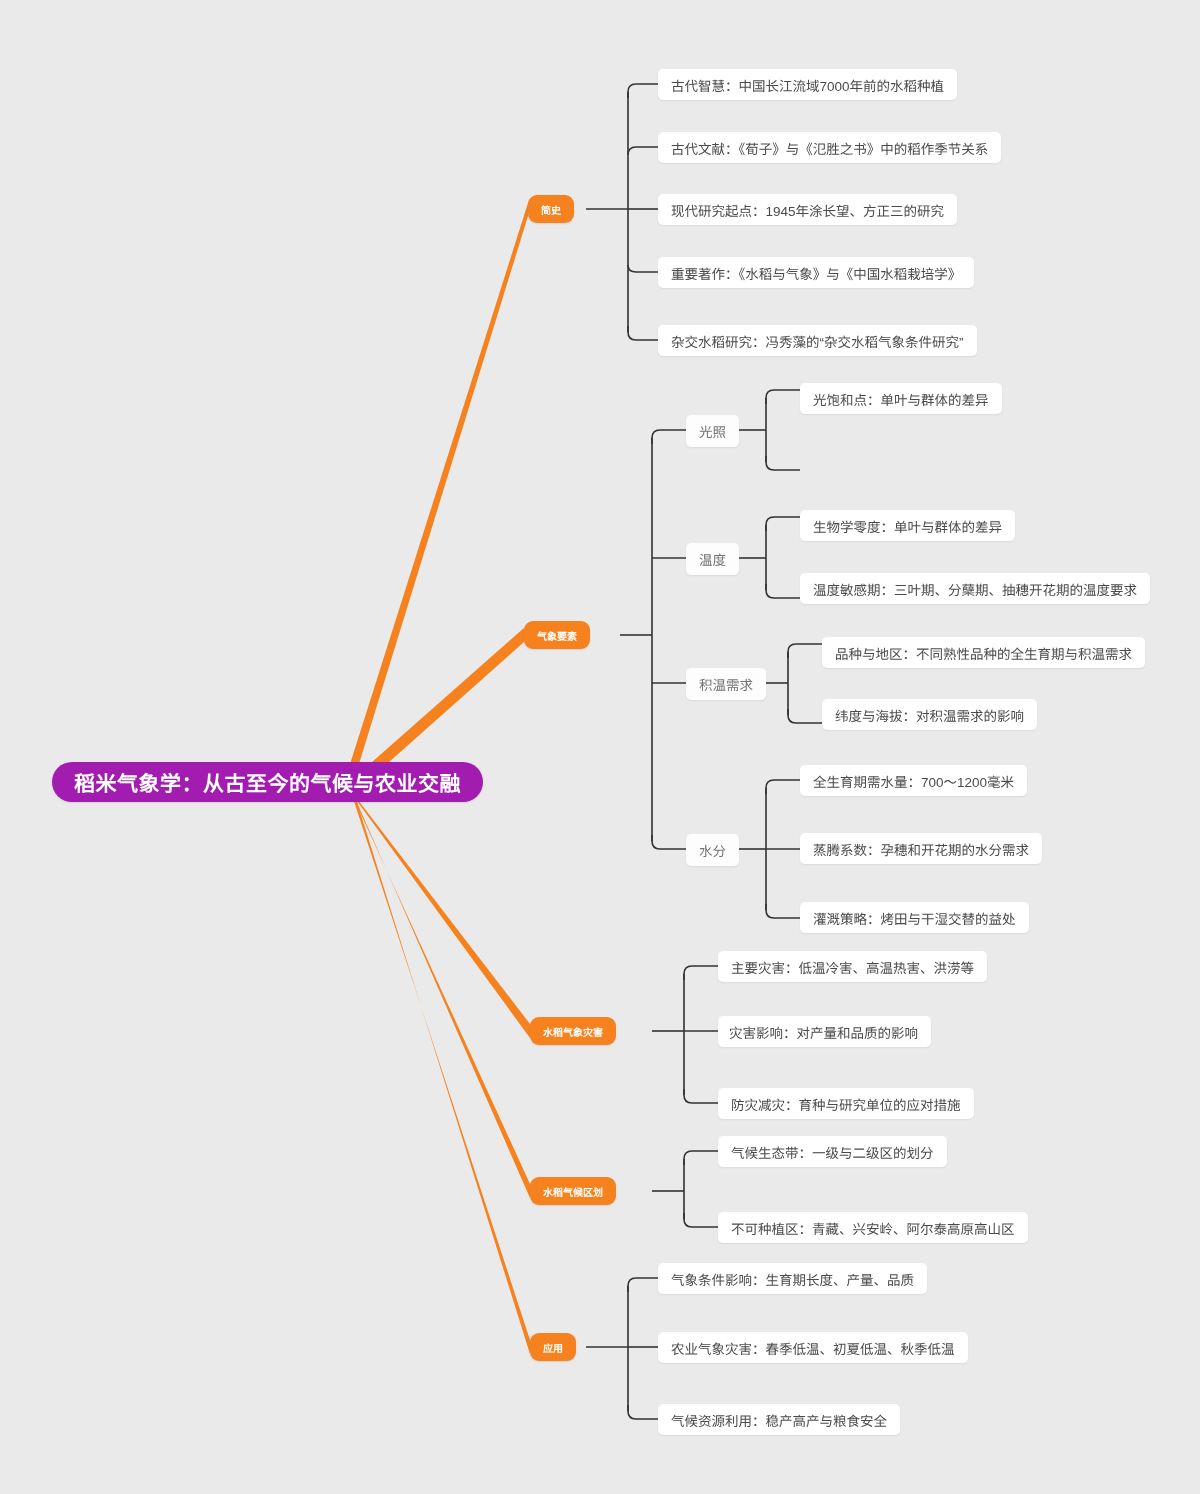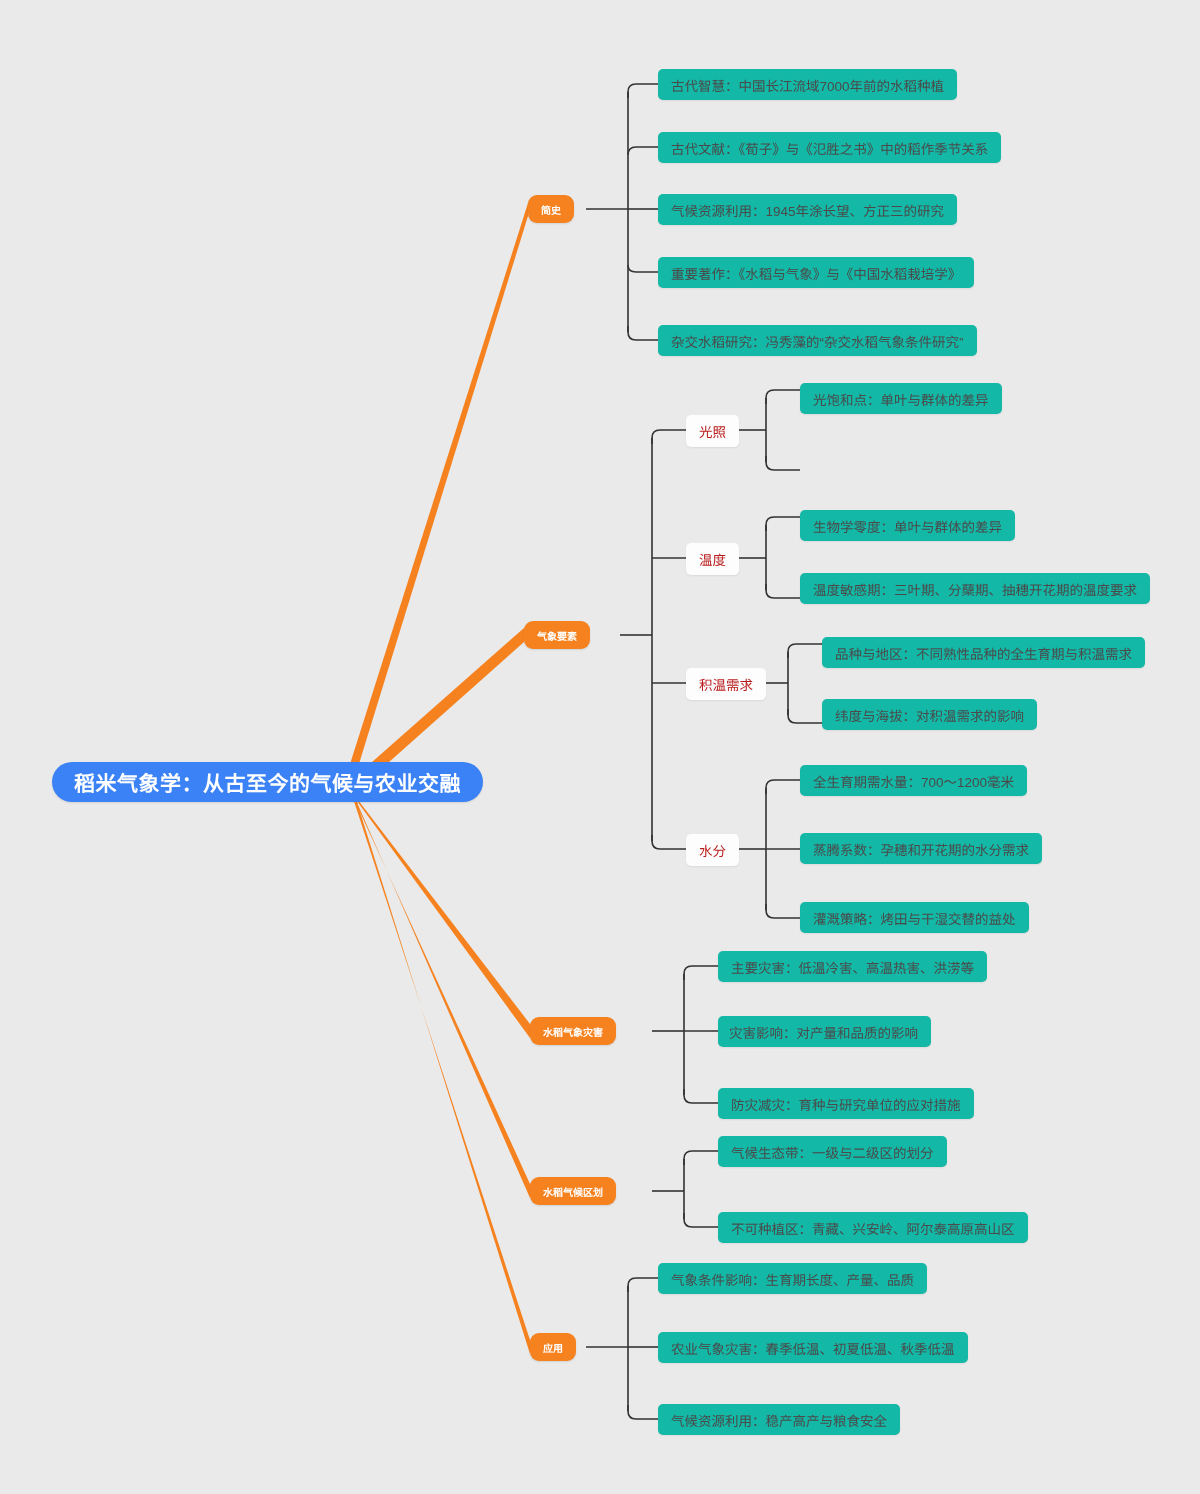--- a/index.html
+++ b/index.html
@@ -39,21 +39,21 @@
   .node {
     position: absolute;
     box-sizing: border-box;
     display: flex;
     align-items: center;
     white-space: nowrap;
     z-index: 3;
   }
 
   .node-root {
-    background: #3b82f6;
+    background: #a21caf;
     color: #ffffff;
     border-radius: 22px;
     font-size: 21px;
     font-weight: 700;
     letter-spacing: 0.5px;
     padding: 0 22px;
     height: 40px;
     box-shadow: 0 1px 2px rgba(0,0,0,0.10);
   }
 
@@ -63,31 +63,31 @@
     border-radius: 9px;
     font-size: 10px;
     font-weight: 700;
     padding: 0 13px;
     height: 28px;
     box-shadow: 0 1px 2px rgba(0,0,0,0.10);
   }
 
   .node-sub {
     background: #fdfdfd;
-    color: #b91c1c;
+    color: #737373;
     border-radius: 5px;
     font-size: 13.5px;
     font-weight: 400;
     padding: 16px 13px;
     height: 30px;
     box-shadow: 0 1px 2px rgba(0,0,0,0.07);
   }
 
   .node-leaf {
-    background: #14b8a6;
+    background: #ffffff;
     color: #4a4a4a;
     border-radius: 5px;
     font-size: 13.5px;
     font-weight: 400;
     padding: 0 13px;
     height: 31px;
     box-shadow: 0 1px 2px rgba(0,0,0,0.07);
   }
 </style>
 </head>
@@ -171,21 +171,21 @@
     <span>简史</span>
   </div>
 
   <div class="node node-leaf" style="left:658px; top:69px;">
     <span>古代智慧：中国长江流域7000年前的水稻种植</span>
   </div>
   <div class="node node-leaf" style="left:658px; top:132px;">
     <span>古代文献：《荀子》与《氾胜之书》中的稻作季节关系</span>
   </div>
   <div class="node node-leaf" style="left:658px; top:194px;">
-    <span>气候资源利用：1945年涂长望、方正三的研究</span>
+    <span>现代研究起点：1945年涂长望、方正三的研究</span>
   </div>
   <div class="node node-leaf" style="left:658px; top:257px;">
     <span>重要著作：《水稻与气象》与《中国水稻栽培学》</span>
   </div>
   <div class="node node-leaf" style="left:658px; top:325px;">
     <span>杂交水稻研究：冯秀藻的“杂交水稻气象条件研究”</span>
   </div>
 
   <div class="node node-branch" style="left:524px; top:621px;font-family:Liberation Serif, serif;">
     <span>气象要素</span>

